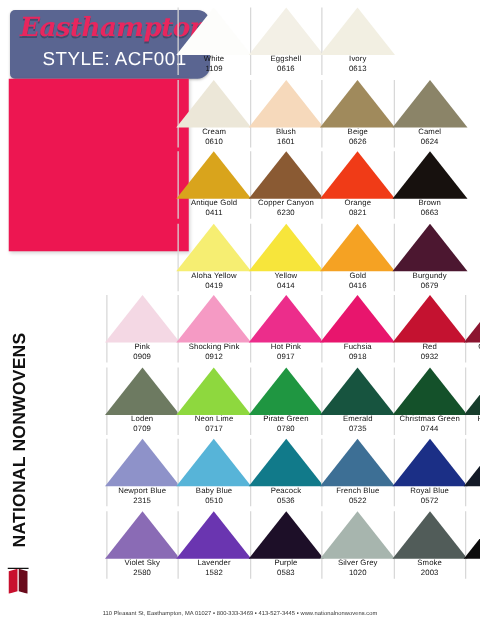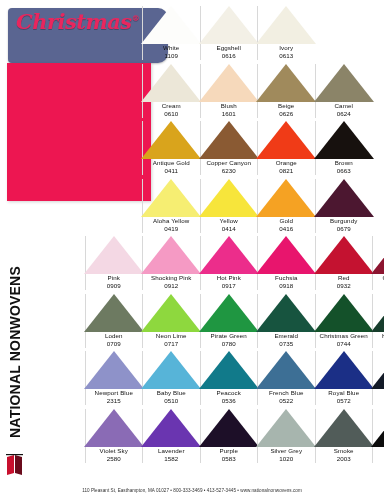--- a/index.html
+++ b/index.html
@@ -145,21 +145,22 @@
     letter-spacing: 0.05px;
     white-space: nowrap;
   }
 </style>
 </head>
 <body>
 
 <div id="card">
 
   <div id="header-plaque">
-    <div id="brand-wordmark"><span>Christmas</span><span id="brand-reg">®</span></div>
+    <div id="brand-wordmark"><span>Easthampton</span><span id="brand-reg">®</span></div>
+    <div id="style-label">STYLE: ACF001</div>
   </div>
 
   <div id="hero-swatch"></div>
 
   <div id="brand-strip">
     <div id="brand-strip-name">NATIONAL NONWOVENS</div>
     <svg id="brand-strip-mark" viewBox="0 0 17 21">
       <path d="M1 3 L8 1 L8 19 L1 21 Z" fill="#c8102e"></path>
       <path d="M9 1 L16 3 L16 21 L9 19 Z" fill="#6a0b1c"></path>
       <rect x="0" y="0" width="17" height="1.2" fill="#111111"></rect>

